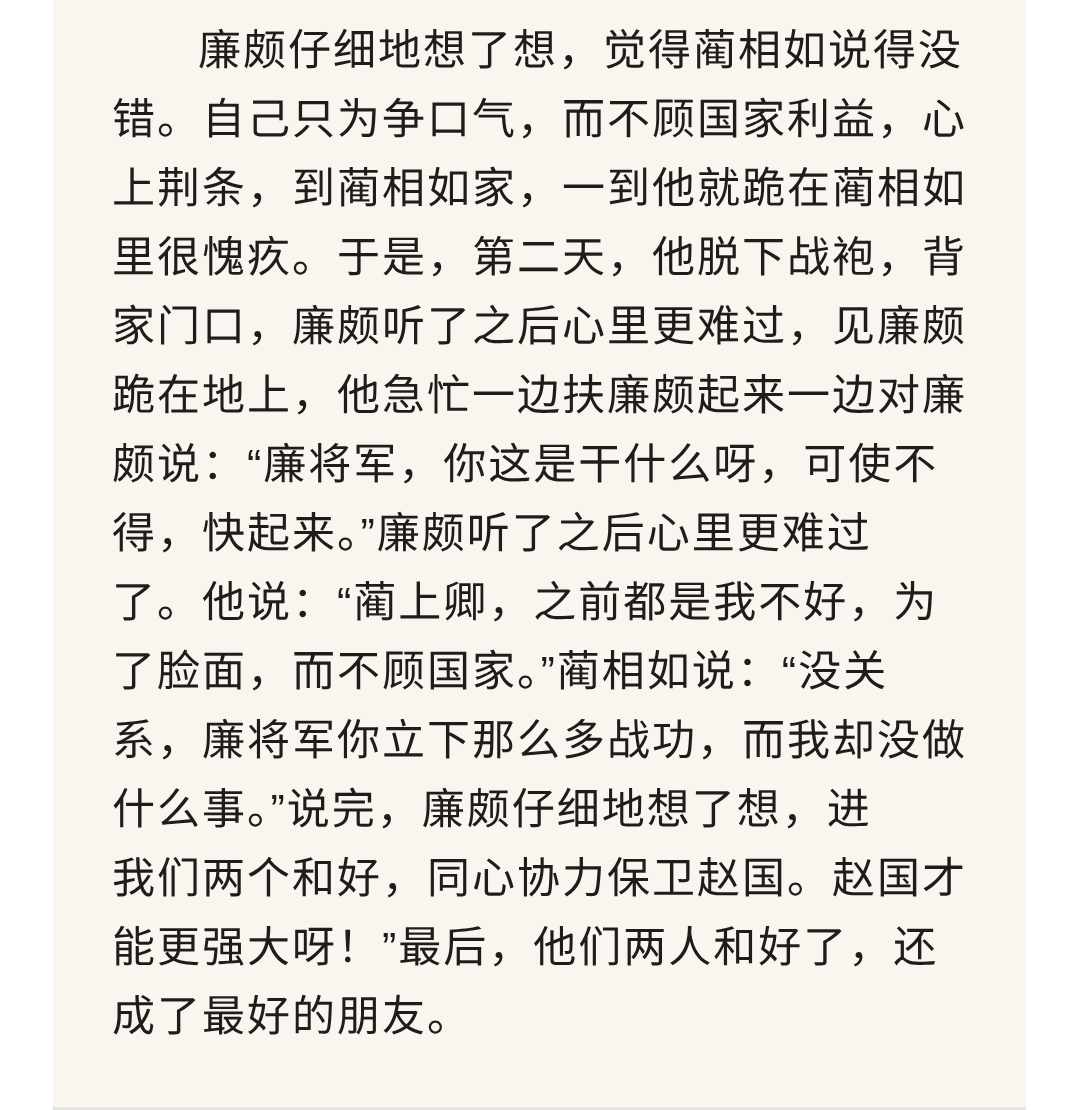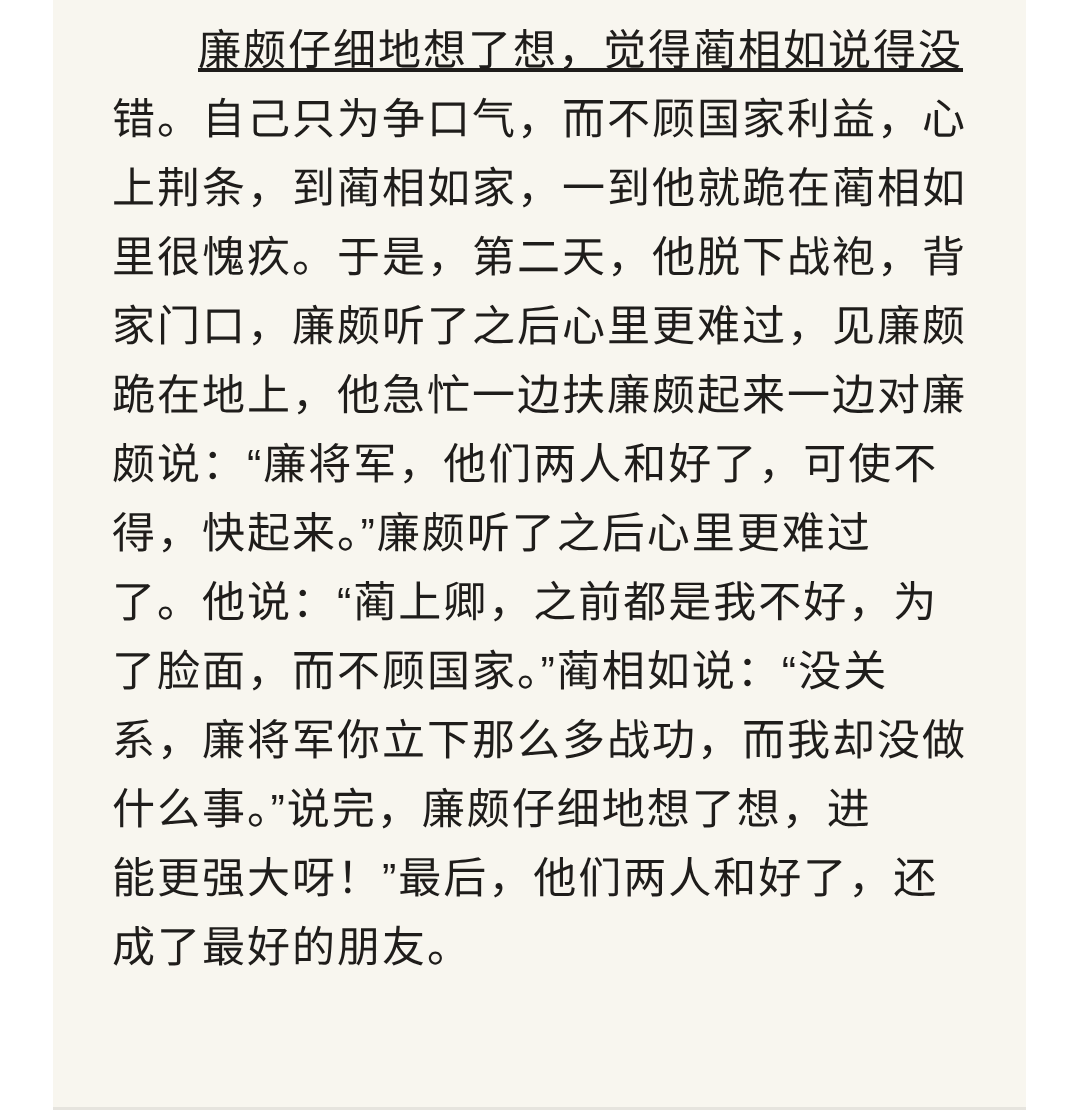--- a/index.html
+++ b/index.html
@@ -50,39 +50,39 @@
     line-height: 69px;
     letter-spacing: 2px;
     color: #1f1d1b;
     font-weight: 500;
     white-space: nowrap;
     text-align: left;
     font-family: "Liberation Sans", sans-serif;
   }
   .text-line.indent {
     text-indent: 86px;
-    text-decoration: underline;
   }
 </style>
 </head>
 <body>
 
 <div class="page"></div>
 <div class="margin-strip left"></div>
 <div class="margin-strip right"></div>
 <div class="bottom-edge"></div>
 
 <div class="paragraph">
   <div class="text-line indent">廉颇仔细地想了想，觉得蔺相如说得没</div>
   <div class="text-line">错。自己只为争口气，而不顾国家利益，心</div>
   <div class="text-line">上荆条，到蔺相如家，一到他就跪在蔺相如</div>
   <div class="text-line">里很愧疚。于是，第二天，他脱下战袍，背</div>
   <div class="text-line">家门口，廉颇听了之后心里更难过，见廉颇</div>
   <div class="text-line">跪在地上，他急忙一边扶廉颇起来一边对廉</div>
-  <div class="text-line">颇说：“廉将军，他们两人和好了，可使不</div>
+  <div class="text-line">颇说：“廉将军，你这是干什么呀，可使不</div>
   <div class="text-line">得，快起来。”廉颇听了之后心里更难过</div>
   <div class="text-line">了。他说：“蔺上卿，之前都是我不好，为</div>
   <div class="text-line">了脸面，而不顾国家。”蔺相如说：“没关</div>
   <div class="text-line">系，廉将军你立下那么多战功，而我却没做</div>
   <div class="text-line">什么事。”说完，廉颇仔细地想了想，进</div>
+  <div class="text-line">我们两个和好，同心协力保卫赵国。赵国才</div>
   <div class="text-line">能更强大呀！”最后，他们两人和好了，还</div>
   <div class="text-line">成了最好的朋友。</div>
 </div>
 
 </body></html>

